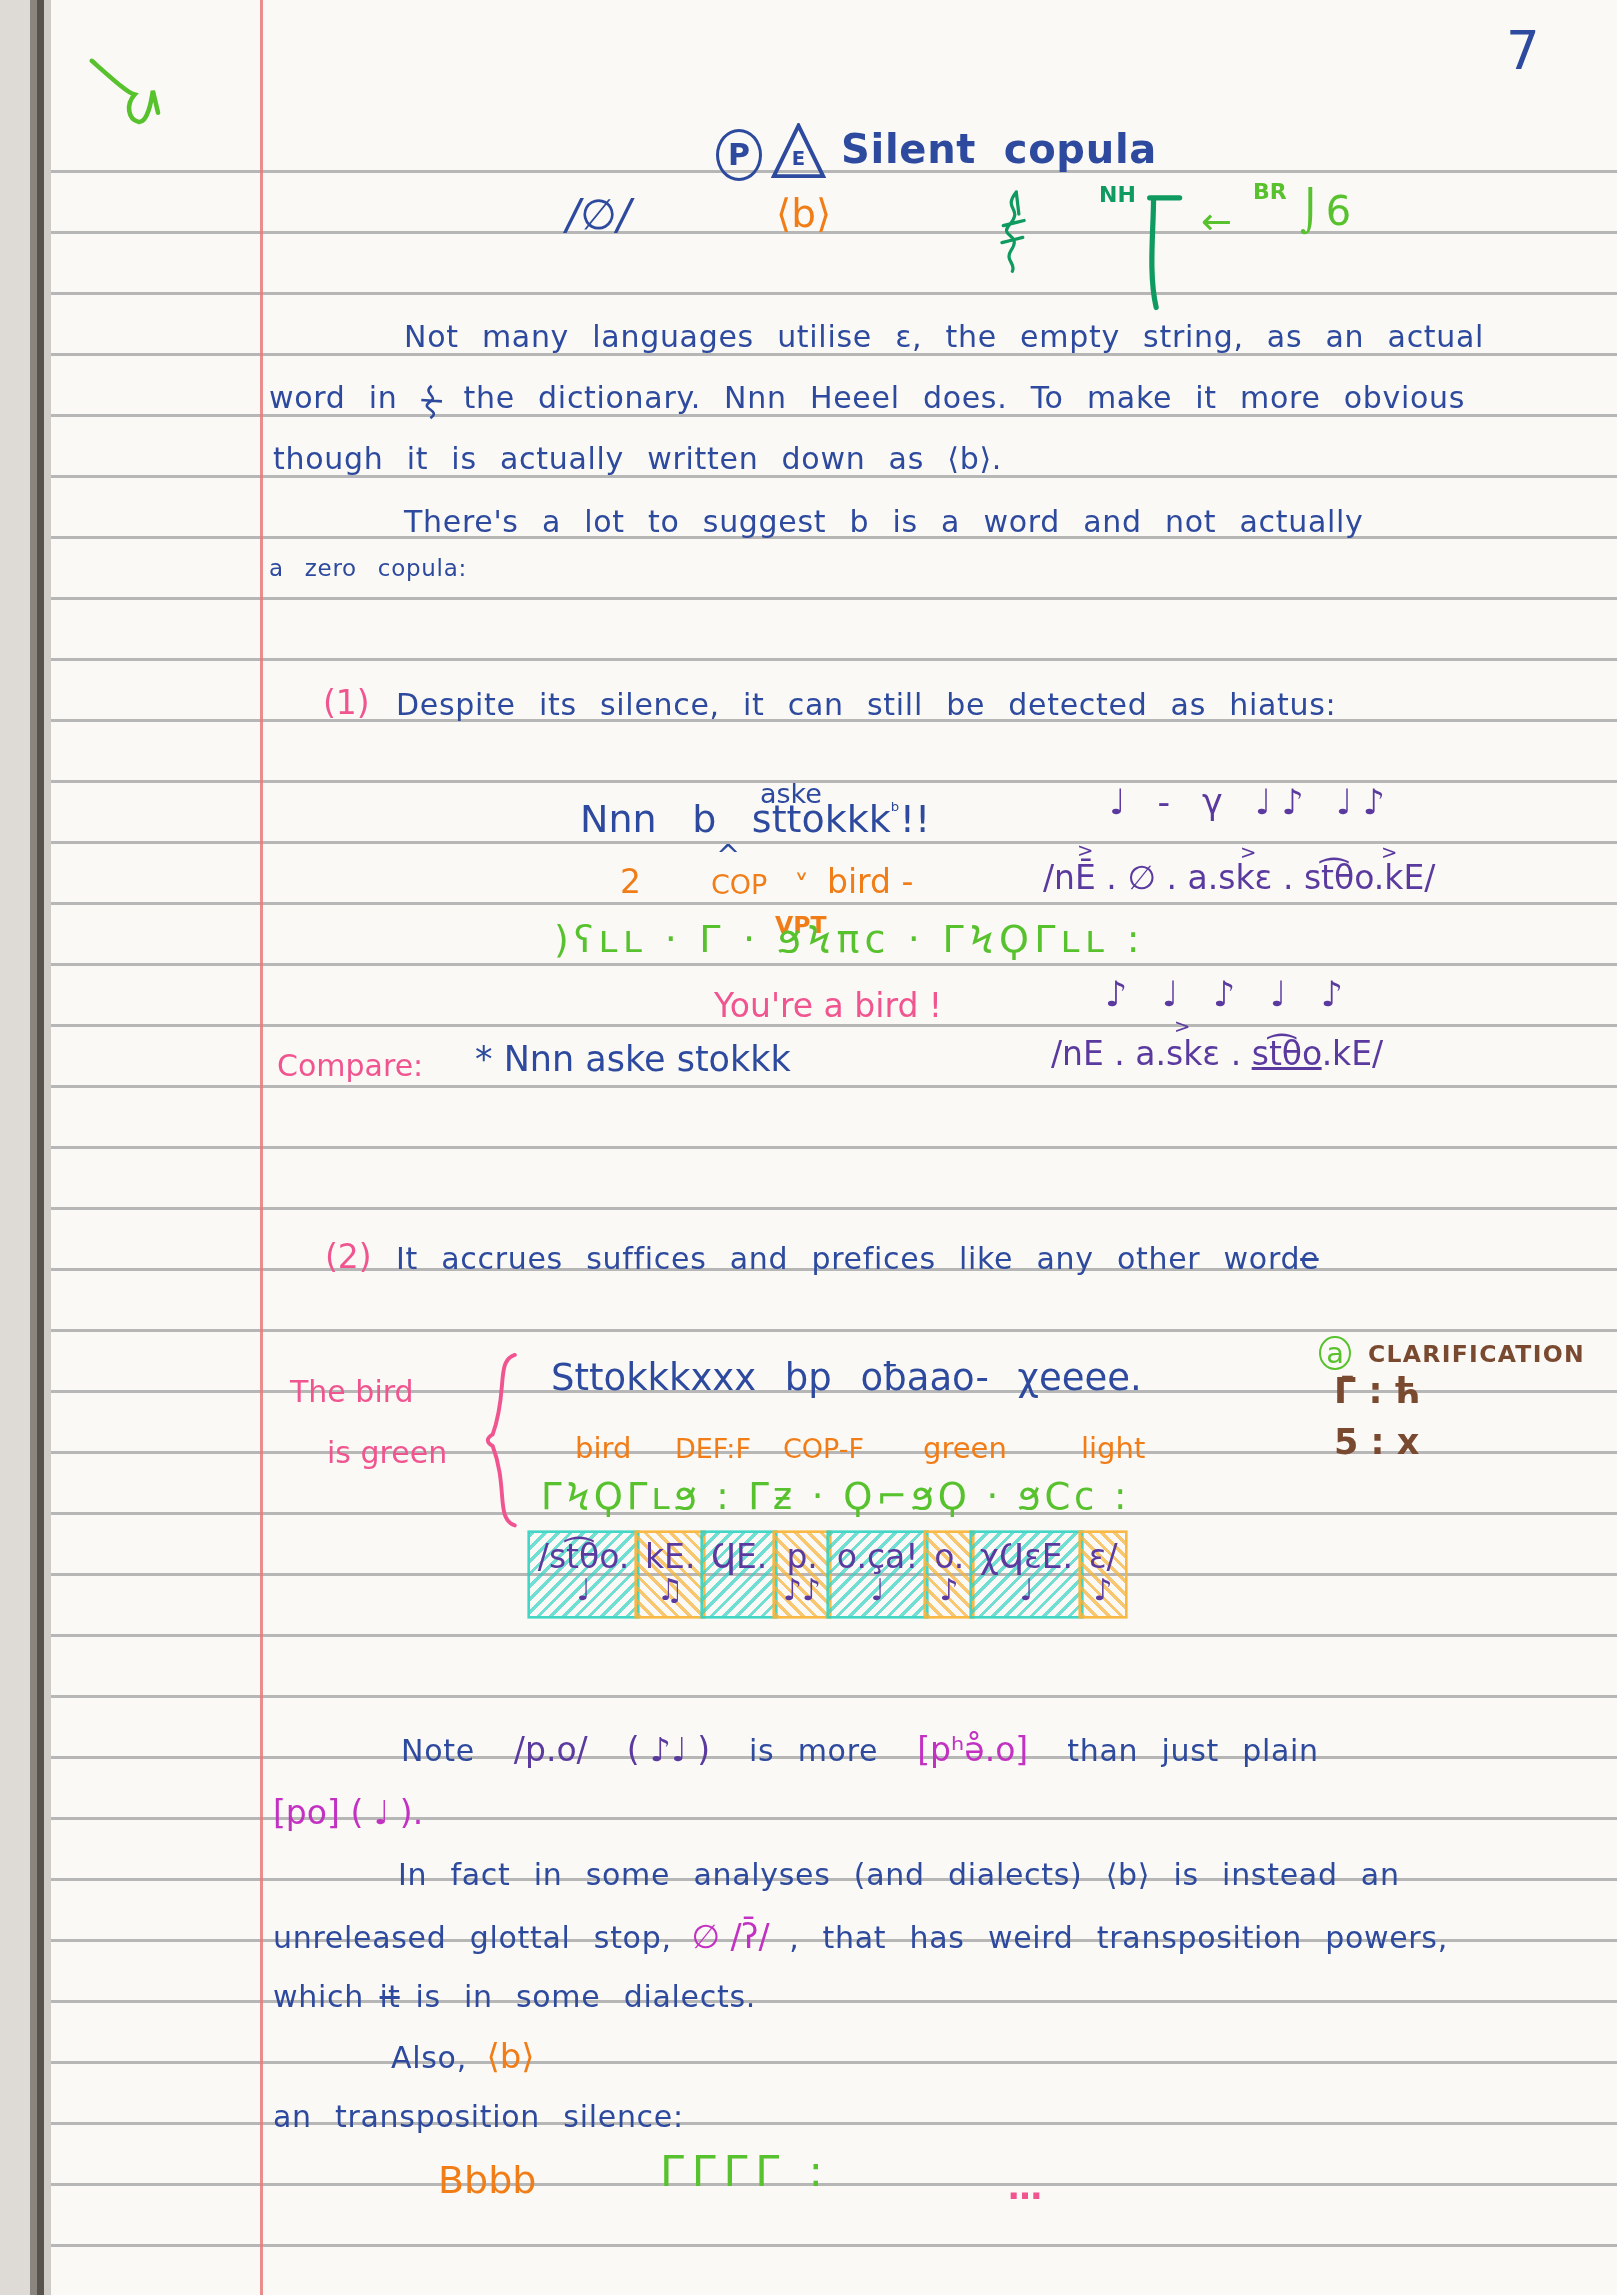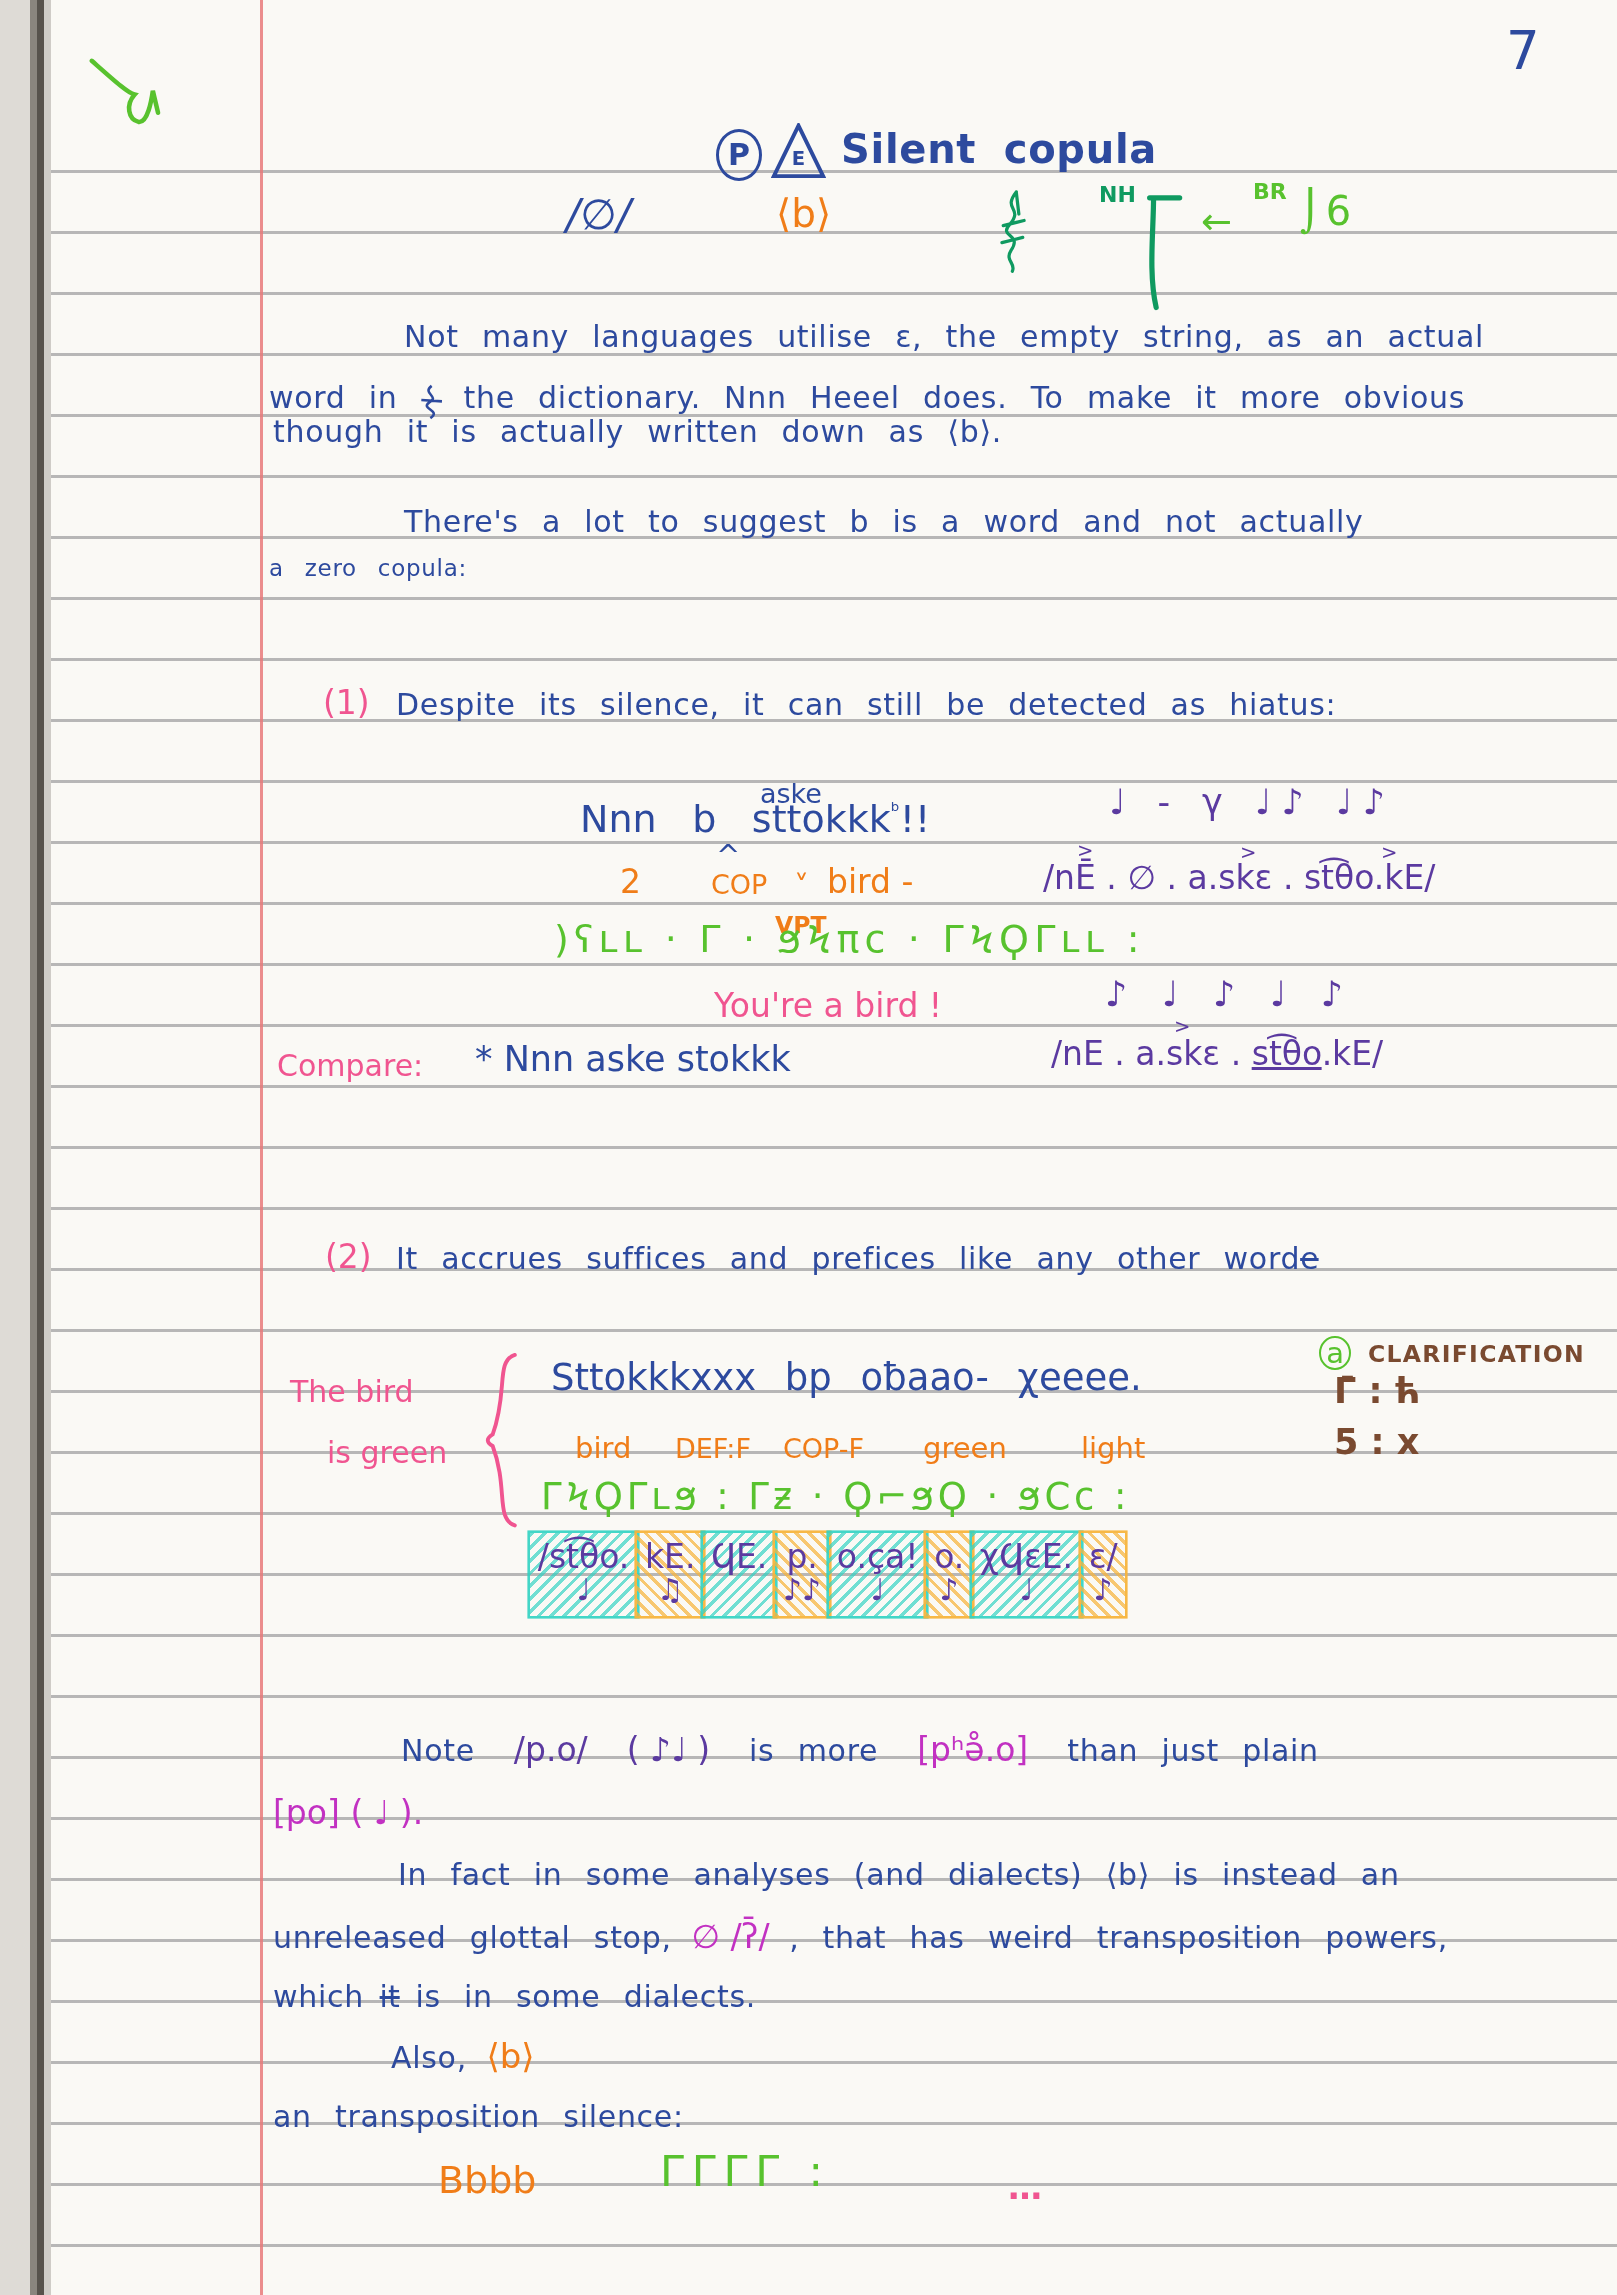--- a/index.html
+++ b/index.html
@@ -77,21 +77,21 @@
 <div class="abs lgreen" style="left:1300px;top:190px;font-size:40px;letter-spacing:-3.9px;">⌡ 6</div>
 
 <div class="abs blue hw" style="left:404px;top:321px;font-size:30px;">Not many languages utilise ε, the empty string, as an actual</div>
 <div class="abs row" style="left:269px;top:382px;gap:18px;">
   <span class="blue hw" style="font-size:30px;">word in</span>
   <svg width="30" height="40" viewBox="0 0 46 62" style="align-self:center;">
       <path d="M24 6 C8 18 38 22 20 32 C6 42 40 44 22 56 M8 28 L40 30" fill="none" stroke="#2d4a9e" stroke-width="4"></path>
     </svg>
   <span class="blue hw" style="font-size:30px;">the dictionary. Nnn Heeel does. To make it more obvious</span>
 </div>
-<div class="abs blue hw" style="left:273px;top:416px;font-size:30px;">though it is actually written down as ⟨b⟩.</div>
+<div class="abs blue hw" style="left:273px;top:443px;font-size:30px;">though it is actually written down as ⟨b⟩.</div>
 
 <div class="abs blue hw" style="left:404px;top:506px;font-size:30px;">There's a lot to suggest b is a word and not actually</div>
 <div class="abs blue hw" style="left:269px;top:556px;font-size:23px;">a zero copula:</div>
 
 <div class="abs pink" style="left:323px;top:686px;font-size:33px;">(1)</div>
 <div class="abs blue hw" style="left:396px;top:689px;font-size:30px;">Despite its silence, it can still be detected as hiatus:</div>
 
 <div class="abs blue" style="left:760px;top:780px;font-size:27px;">aske</div>
 <div class="abs" style="left:580px;top:800px;font-size:38px;">
   <span class="blue" style="word-spacing:23.5px;">Nnn  b  sttokkk</span><span class="blue" style="font-size:21px;vertical-align:super;">ᵇ</span><span class="blue">!</span><span class="blue">!</span>

